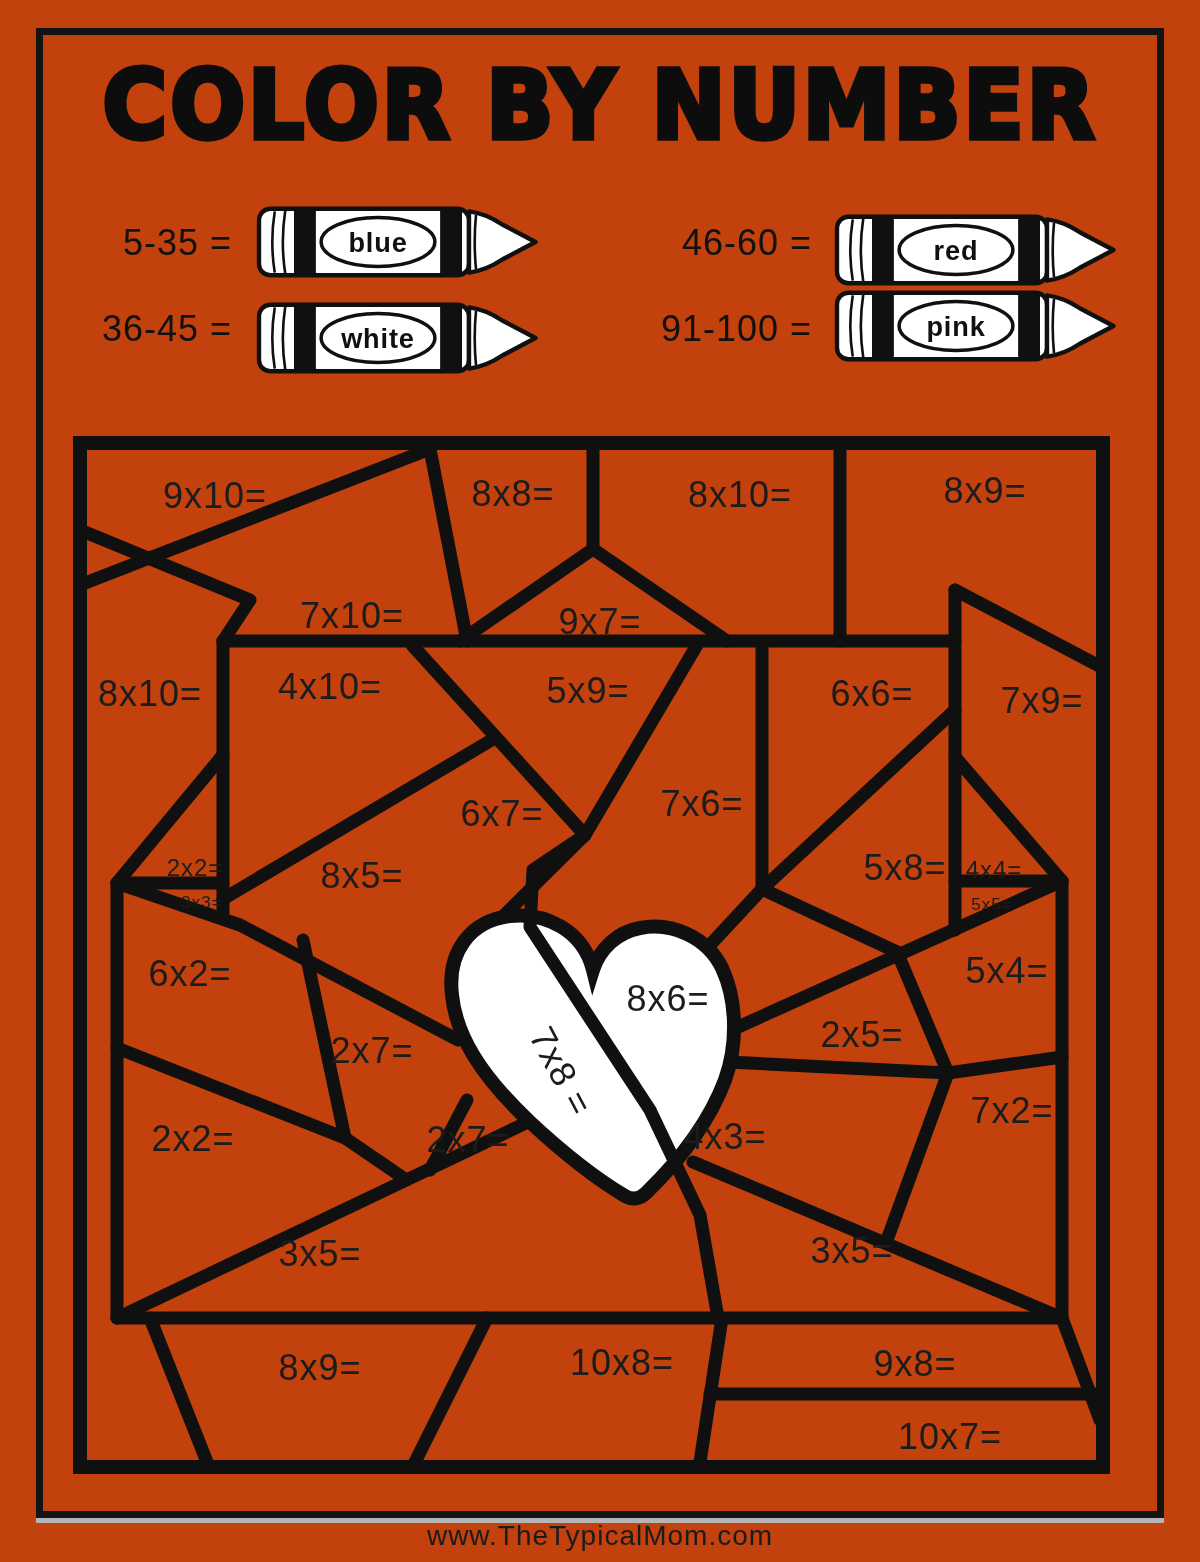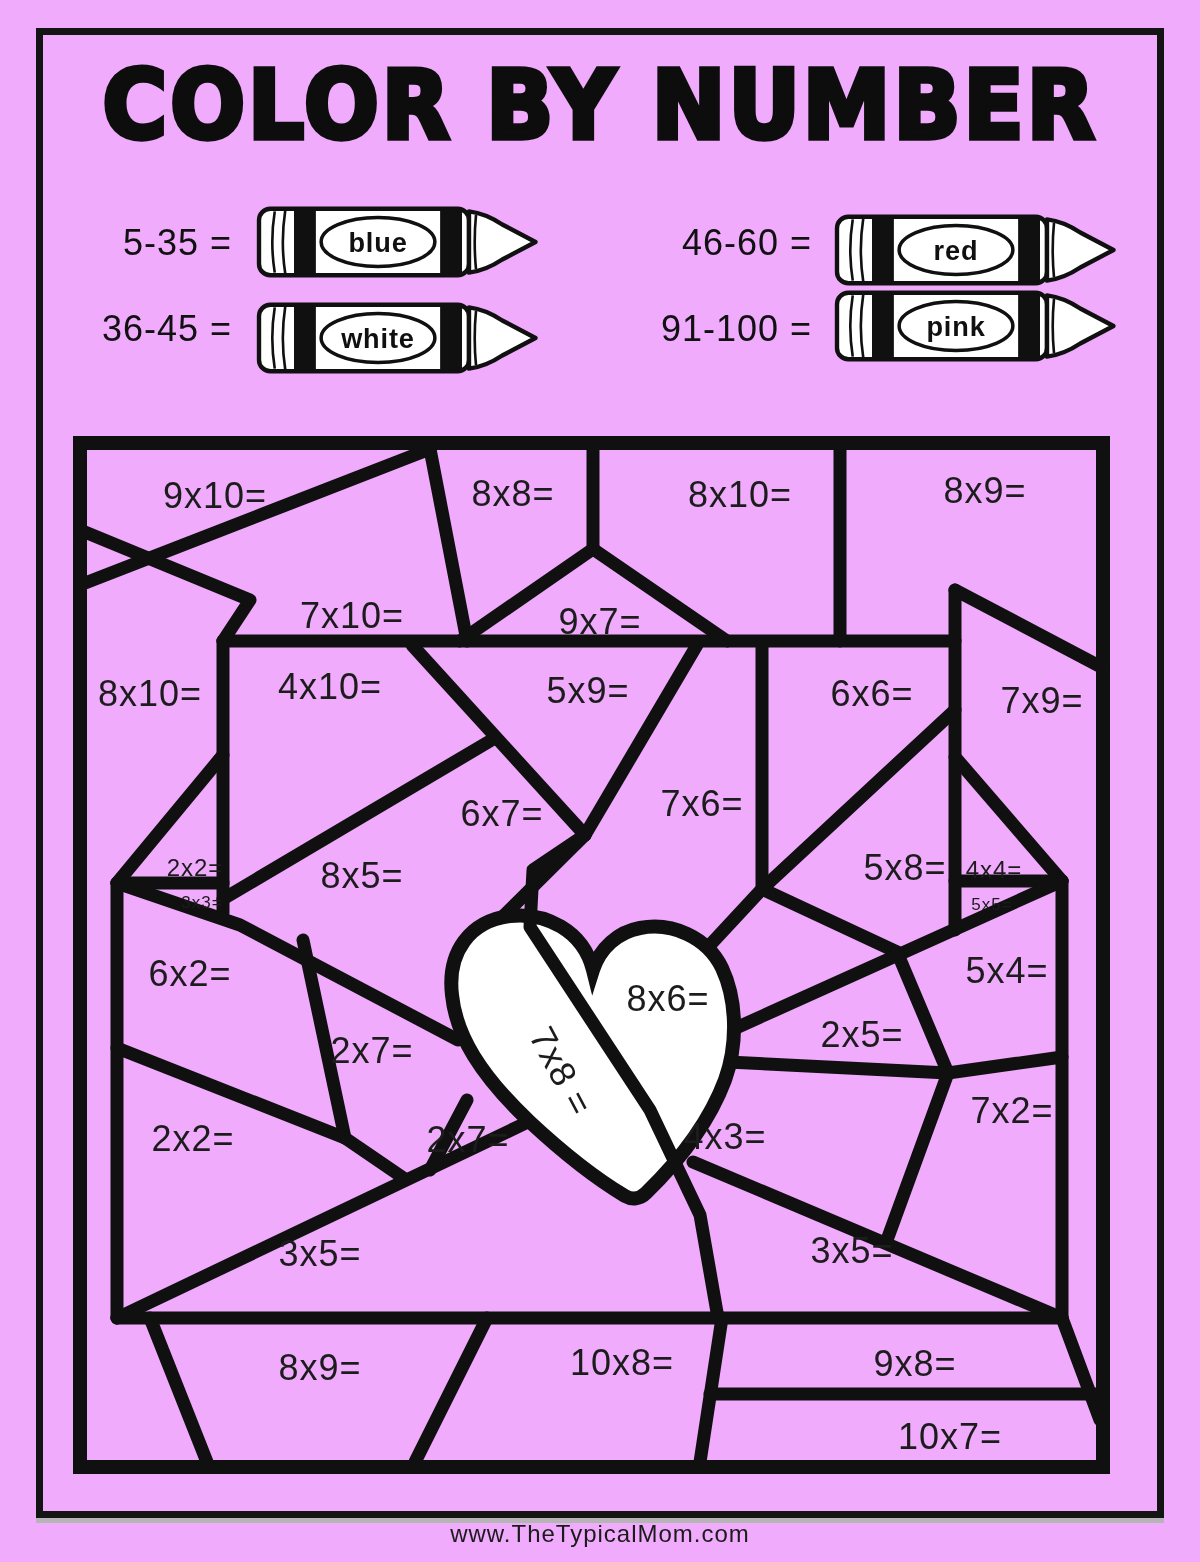--- a/index.html
+++ b/index.html
@@ -1,16 +1,16 @@
 <!DOCTYPE html>
 <html><head>
 <meta charset="utf-8">
 <style>
   html,body{margin:0;padding:0;background:#ffffff;}
-  .page{position:relative;width:1200px;height:1562px;background:#f0abfc;overflow:hidden;
+  .page{position:relative;width:1200px;height:1562px;background:#c2410c;overflow:hidden;
         font-family:"Liberation Sans",sans-serif;color:#161616;}
   .page-border{position:absolute;left:36px;top:28px;width:1114px;height:1476px;
         border:7px solid #141414;box-shadow:0 5px 0 #b5b5b5;}
   .title{position:absolute;left:0;top:62px;width:1200px;text-align:center;
         font-family:"DejaVu Sans",sans-serif;font-weight:900;font-size:88px;line-height:1.0;
         letter-spacing:3px;color:#0d0d0d;-webkit-text-stroke:5px #0d0d0d;transform:scaleY(1.08);}
   .legend{position:absolute;left:0;top:0;width:1200px;}
   .range{position:absolute;font-size:36px;font-weight:400;color:#111;text-align:right;
         letter-spacing:1px;white-space:nowrap;}
   .crayon{position:absolute;width:325px;height:84px;}
@@ -19,21 +19,21 @@
         font-family:"Liberation Sans",sans-serif;letter-spacing:1px;}
   .puzzle{position:absolute;left:0;top:0;width:1200px;height:1562px;}
   .ln{stroke:#101010;stroke-width:13;stroke-linecap:round;stroke-linejoin:round;fill:none;}
   .frame{stroke:#101010;stroke-width:14;fill:none;}
   .heart{stroke:#101010;stroke-width:14;fill:#ffffff;}
   .rl{font-size:36px;fill:#1c1c1c;text-anchor:middle;letter-spacing:1px;
         font-family:"Liberation Sans",sans-serif;}
   .rs{font-size:24px;}
   .rt{font-size:17px;}
   .footer{position:absolute;left:0;top:1520px;width:1200px;text-align:center;
-        font-size:24px;color:#1b1b1b;letter-spacing:1px;}
+        font-size:28px;color:#1b1b1b;letter-spacing:1px;}
 </style>
 </head>
 <body>
 
 <div class="page">
   <div class="page-border"></div>
 
   <div class="title">COLOR BY NUMBER</div>
 
   <div class="legend">

